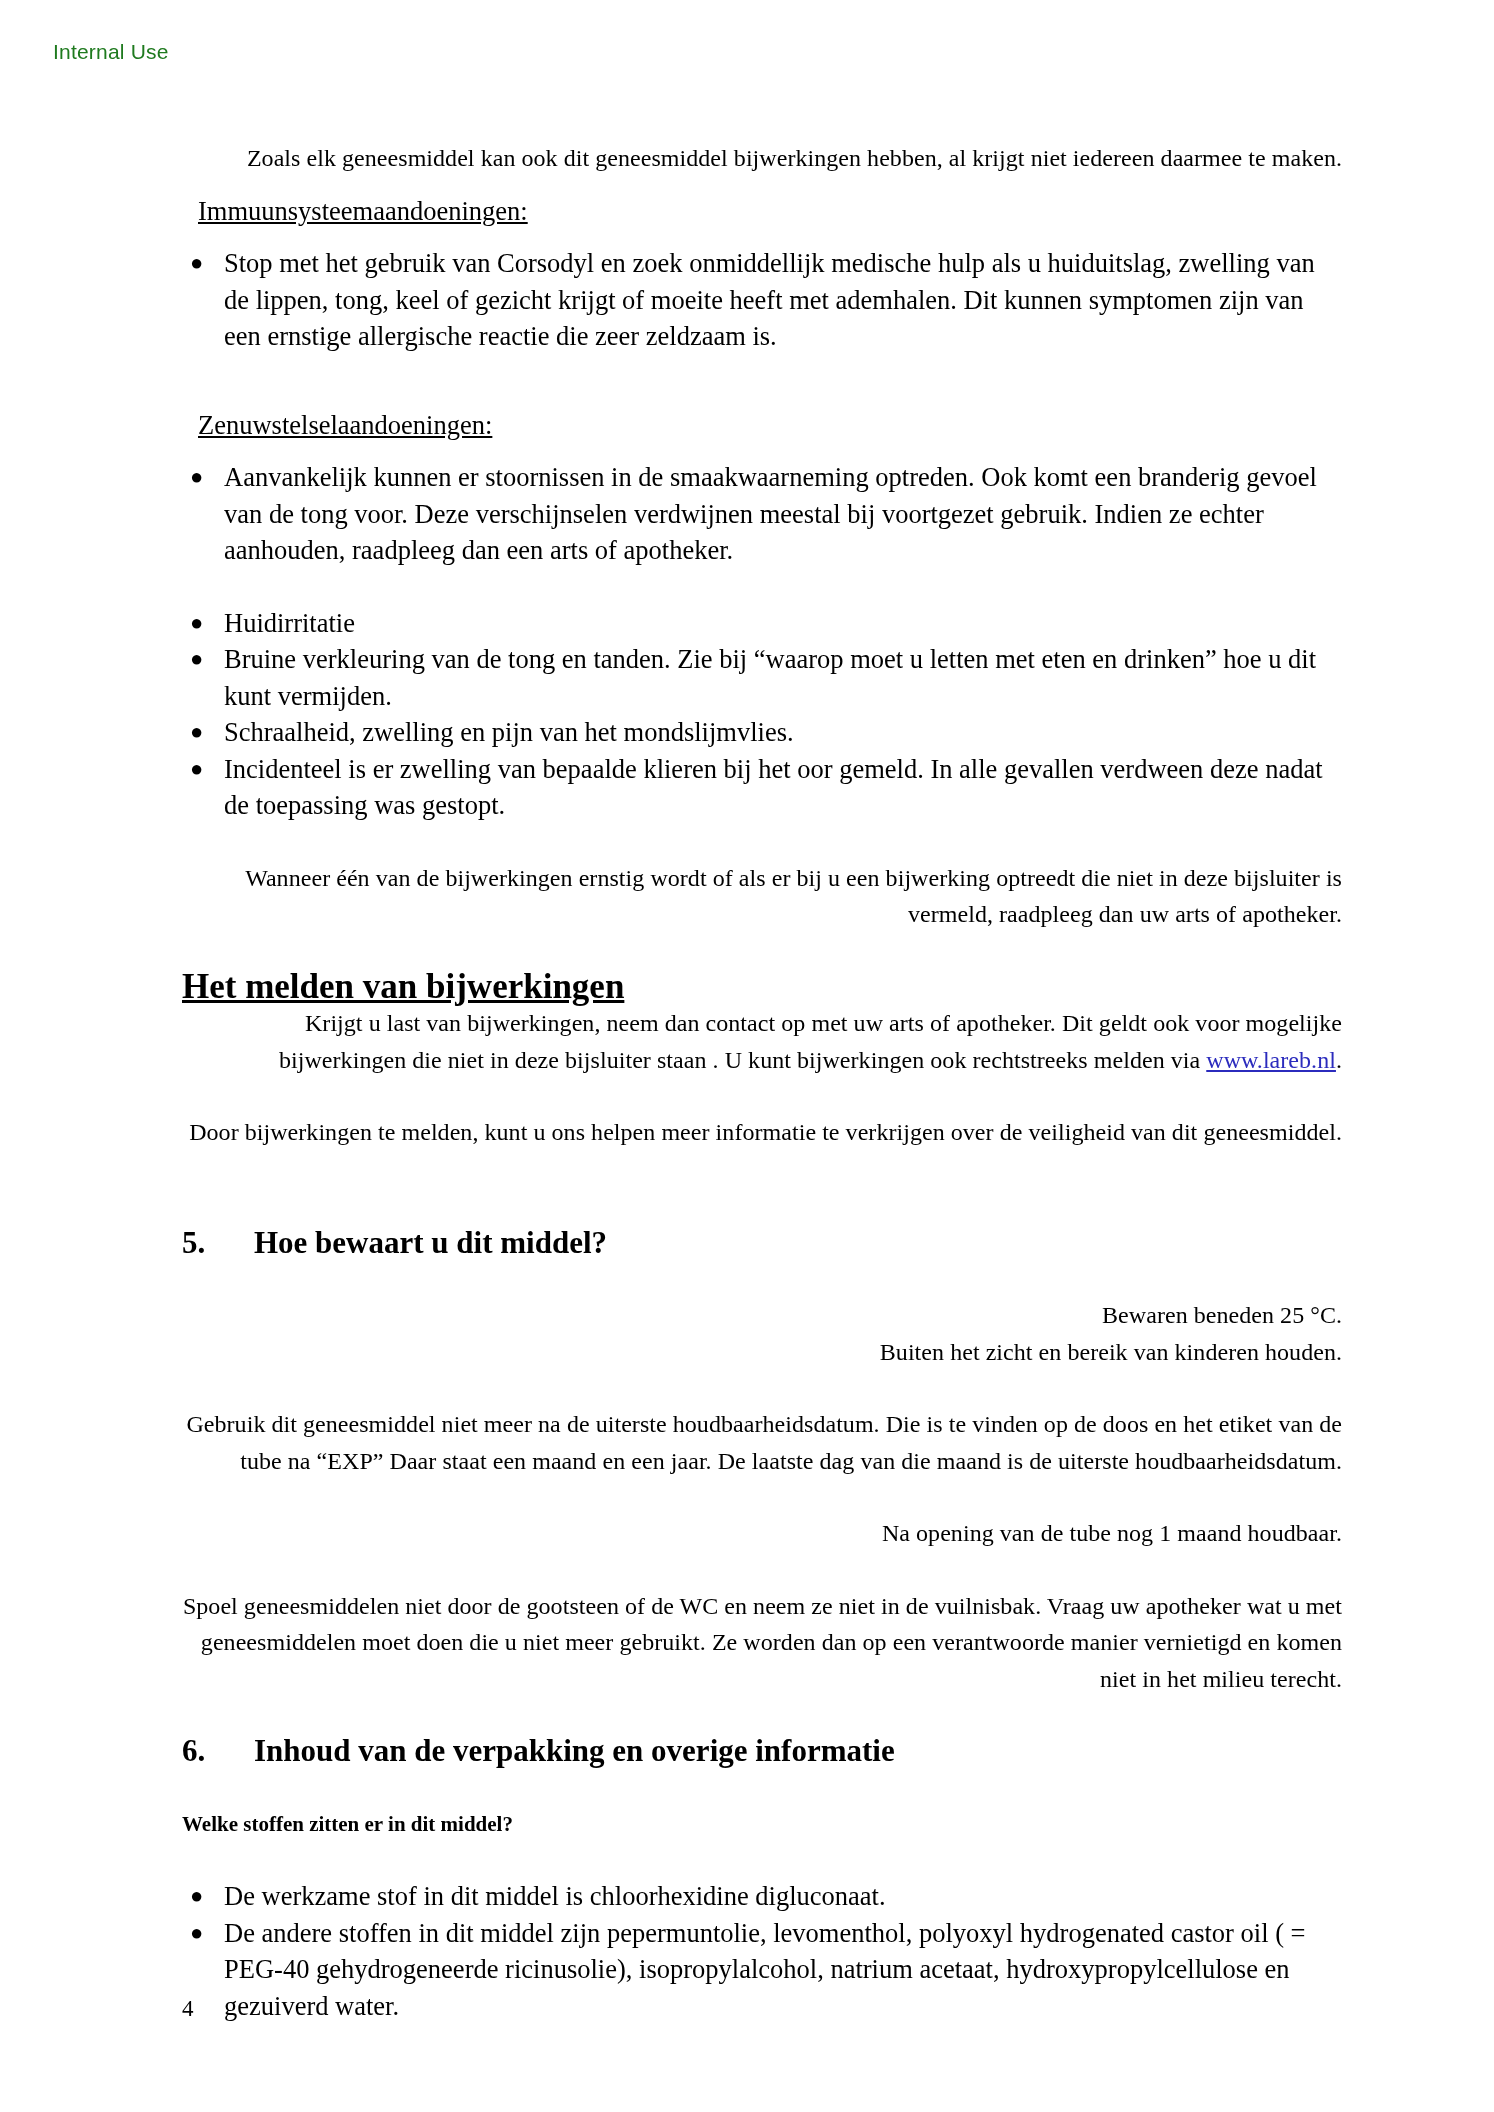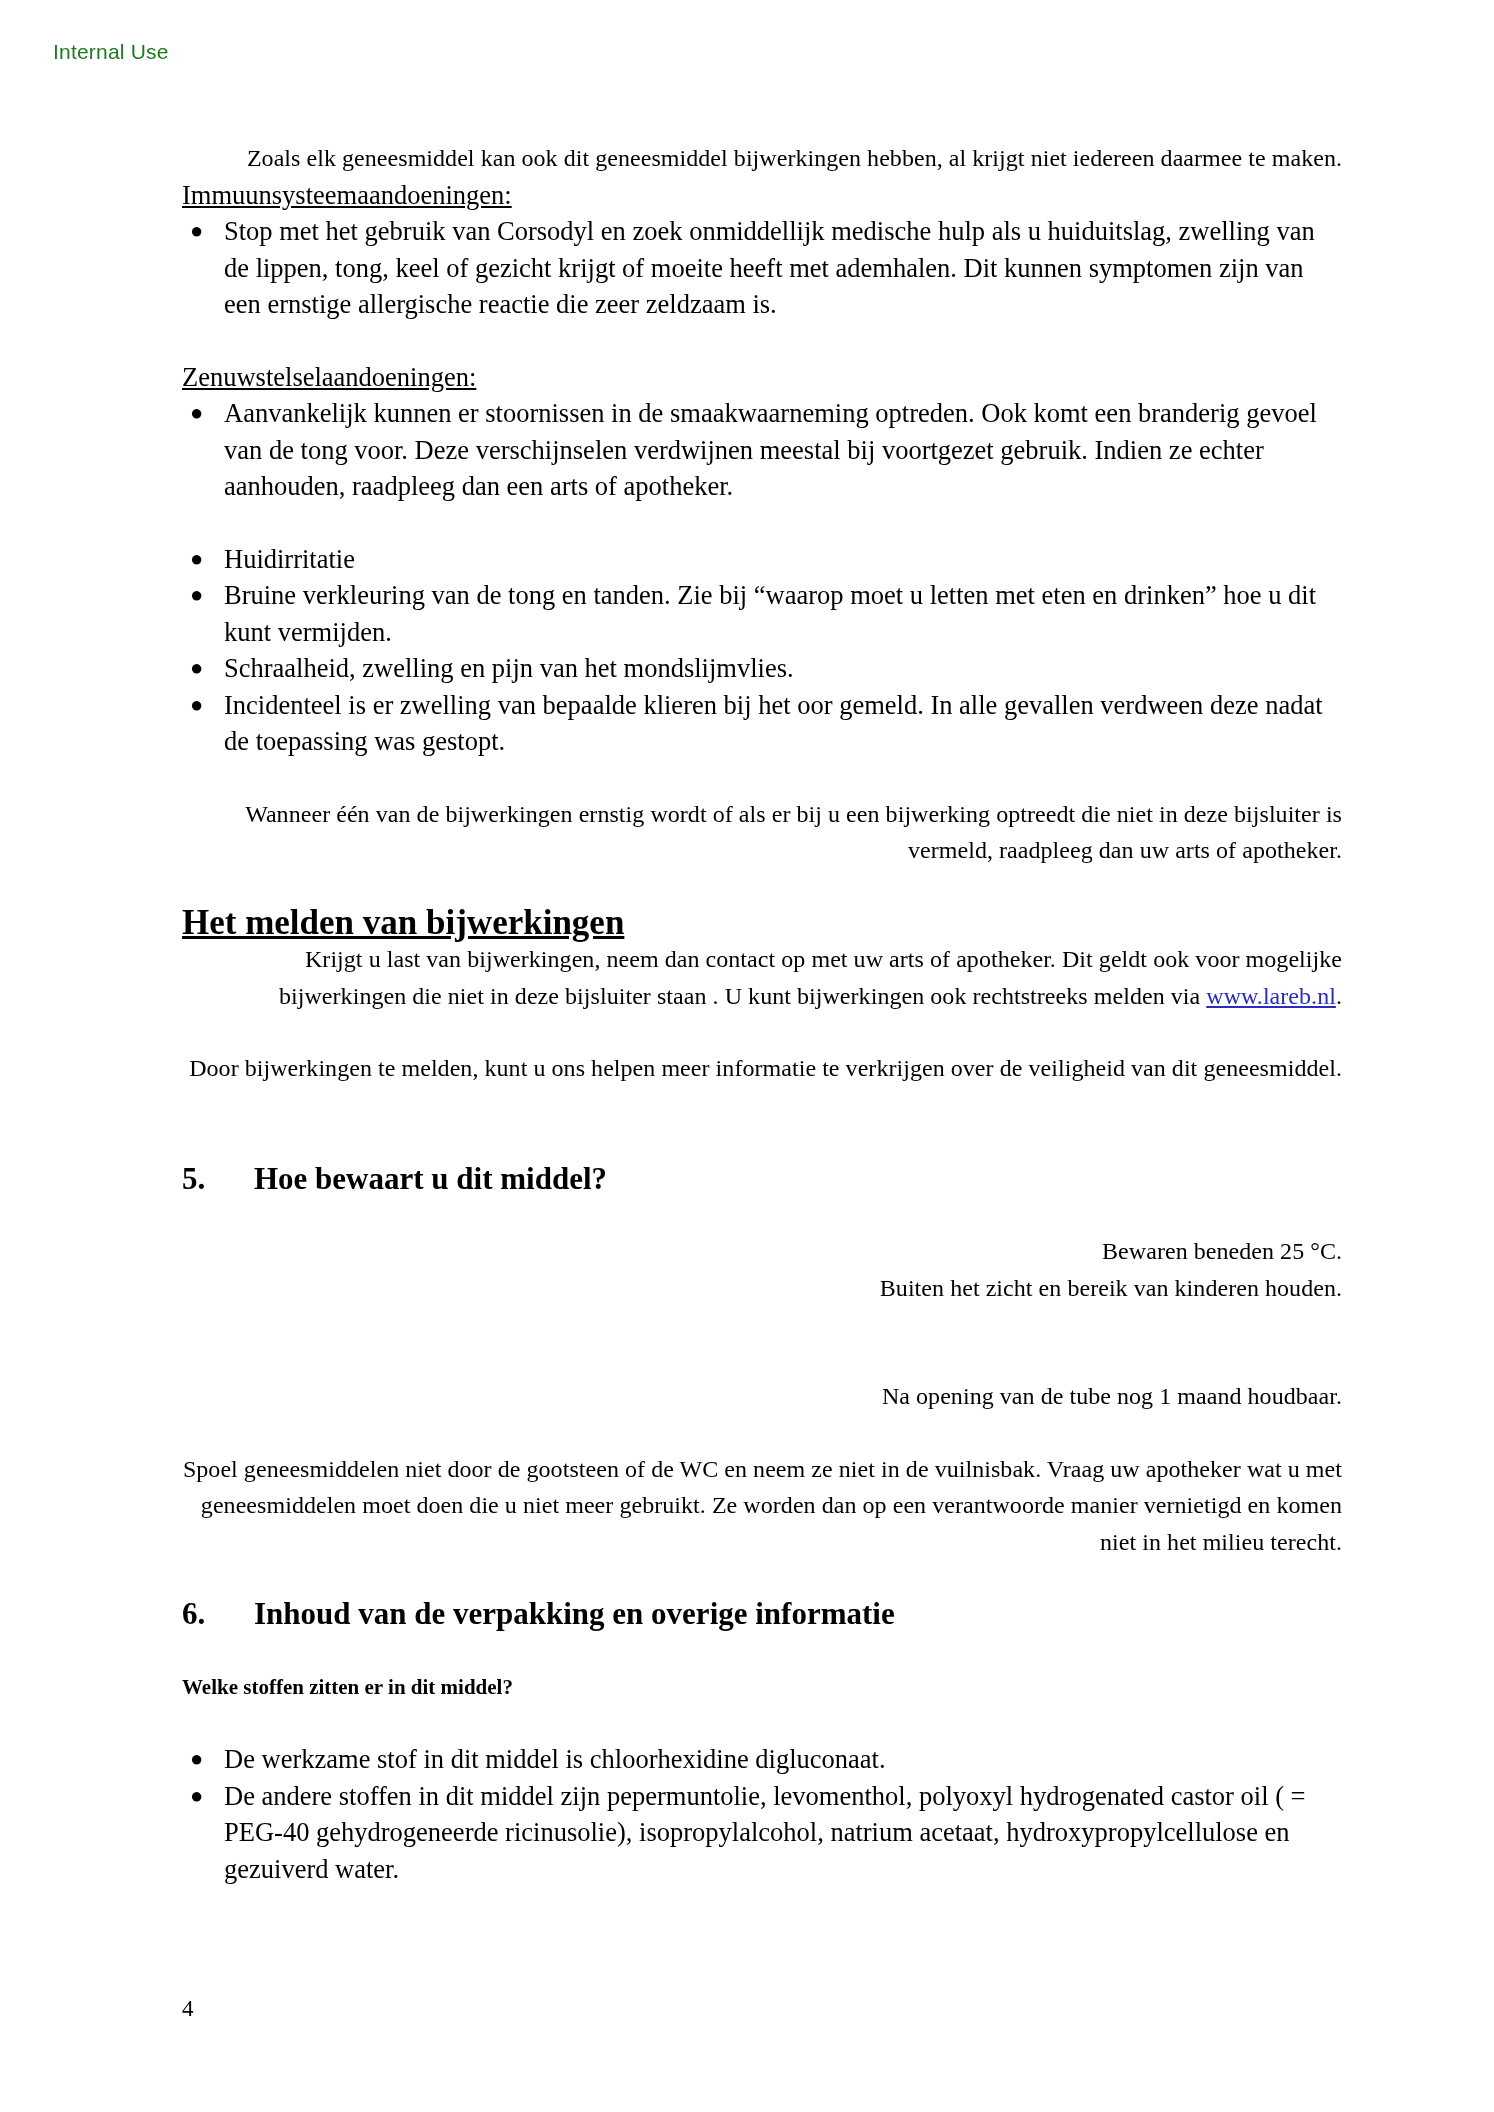--- a/index.html
+++ b/index.html
@@ -40,21 +40,21 @@
   p, .para {
     margin: 0;
     font-size: 24px;
     line-height: 36.5px;
     text-align: right;
     letter-spacing: 0.05px;
   }
   .spacer-md { height: 36px; }
   .spacer-xl { height: 74px; }
   .u-head {
-    margin: 0;
+    margin: 16px;
     font-size: 26.5px;
     line-height: 36.5px;
   }
   .u-head span {
     text-decoration: underline;
     text-underline-offset: 2px;
   }
   ul.bullets {
     margin: 0;
     padding: 0;
@@ -167,20 +167,21 @@
 
     <div class="sec-head"><span class="num">5.</span><span>Hoe bewaart u dit middel?</span></div>
 
     <div class="spacer-md"></div>
 
     <p class="para">Bewaren beneden 25 °C.</p>
     <p class="para">Buiten het zicht en bereik van kinderen houden.</p>
 
     <div class="spacer-md"></div>
 
+    <p class="para">Gebruik dit geneesmiddel niet meer na de uiterste houdbaarheidsdatum. Die is te vinden op de doos en het etiket van de tube na “EXP” Daar staat een maand en een jaar. De laatste dag van die maand is de uiterste houdbaarheidsdatum.</p>
 
     <div class="spacer-md"></div>
 
     <p class="para">Na opening van de tube nog 1 maand houdbaar.</p>
 
     <div class="spacer-md"></div>
 
     <p class="para">Spoel geneesmiddelen niet door de gootsteen of de WC en neem ze niet in de vuilnisbak. Vraag uw apotheker wat u met geneesmiddelen moet doen die u niet meer gebruikt. Ze worden dan op een verantwoorde manier vernietigd en komen niet in het milieu terecht.</p>
 
     <div class="spacer-md"></div>

